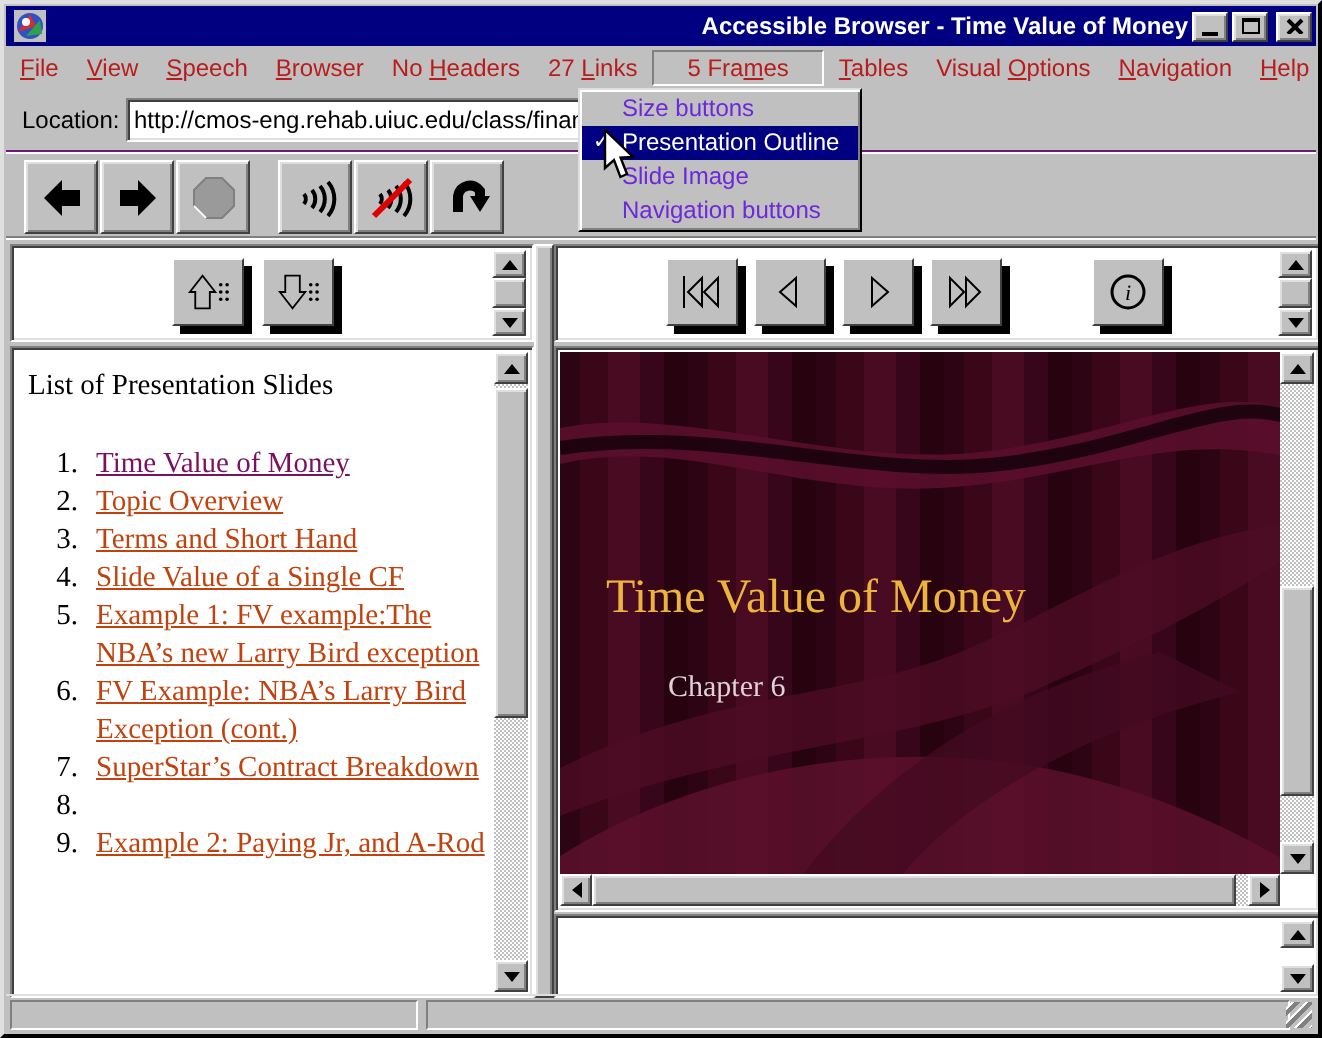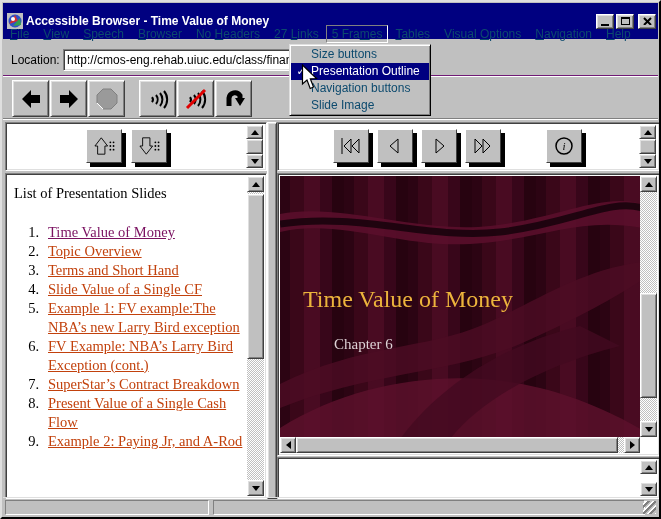--- a/index.html
+++ b/index.html
@@ -16,35 +16,35 @@
            box-shadow: inset 1px 1px 0 #dfdfdf, inset -1px -1px 0 #808080;
            background:#c0c0c0; }
   .b-in  { border:1px solid; border-color:#808080 #fff #fff #808080;
            box-shadow: inset 1px 1px 0 #404040, inset -1px -1px 0 #dfdfdf;
            background:#fff; }
   .dither { background-color:#c0c0c0;
     background-image:linear-gradient(45deg,#fff 25%,transparent 25%,transparent 75%,#fff 75%),
                      linear-gradient(45deg,#fff 25%,transparent 25%,transparent 75%,#fff 75%);
     background-size:2px 2px; background-position:0 0,1px 1px; }
   
-  .titlebar { position:absolute; left:1px; top:1px; right:1px; height:36px;
-    background:#000080; display:flex; align-items:center; padding:0 2px; }
+  .titlebar { position:absolute; left:1px; top:1px; right:1px; height:20px;
+    background:#000080; display:flex; align-items:center; padding:0 2px;text-align:right; }
   .app-icon { width:16px; height:16px; margin:0 3px 0 2px; flex:none; }
   .title-text { color:#fff; font-size:12px; font-weight:bold; white-space:nowrap; flex:1; }
   .win-btn { width:18px; height:15px; margin-left:2px; position:relative; flex:none;
              display:flex; align-items:center; justify-content:center; }
   .win-btn.close { margin-left:4px; }
   .g-min { display:block; width:8px; height:2px; background:#000; margin-top:7px; }
   .g-max { display:block; width:9px; height:8px; border:1px solid #000; border-top-width:2px; }
   
   .menubar { position:absolute; left:1px; top:21px; right:1px; height:21px;
-    display:flex; align-items:center; font-size:12px; color:#0c4a6e; }
+    display:flex; align-items:center; font-size:12px; color:#b91c1c; }
   .menu-item { padding:2px 7px; white-space:pre; }
   .menu-item .mn { text-decoration:underline; }
-  .menu-item.active { border:1px solid; border-color:#808080 #fff #fff #808080; padding:1px 5px; }
+  .menu-item.active { border:1px solid; border-color:#808080 #fff #fff #808080; padding:1px 17px; }
   
   .locrow { position:absolute; left:1px; top:42px; right:1px; height:32px;
     border-bottom:1px solid #701a75; box-shadow:0 1px 0 #fff; }
   .loc-label { position:absolute; left:8px; top:9px; font-size:12px; }
   .loc-input { position:absolute; left:60px; top:5px; width:368px; height:22px;
     font-family:"Liberation Sans",sans-serif; font-size:12px; padding:2px 3px; outline:none; }
   
   .toolbar { position:absolute; left:1px; top:75px; right:1px; height:42px;
     border-bottom:1px solid #808080; box-shadow:0 1px 0 #fff; }
   .tb-btn { position:absolute; top:3px; width:37px; height:37px;
@@ -85,21 +85,21 @@
   .slide-img svg.ribbons { position:absolute; inset:0; }
   .slide-title { position:absolute; left:23px; top:110px; color:#ecb43c;
     font-family:"Liberation Serif", serif; font-size:24px; white-space:nowrap; }
   .slide-subtitle { position:absolute; left:54px; top:160px; color:#ded2d6;
     font-family:"Liberation Serif", serif; font-size:15px; }
   
   .dropdown { position:absolute; left:287px; top:42px; width:142px; z-index:150;
     background:#c0c0c0; border:1px solid; border-color:#dfdfdf #000 #000 #dfdfdf;
     box-shadow: inset 1px 1px 0 #fff, inset -1px -1px 0 #808080;
     padding:1px; font-size:12px; }
-  .dd-item { height:17px; line-height:17px; display:flex; align-items:center; color:#0c4a6e; }
+  .dd-item { height:17px; line-height:17px; display:flex; align-items:center; color:#6d28d9; }
   .dd-check { width:20px; text-align:center; flex:none; font-size:11px; }
   .dd-item.hl { background:#000080; color:#fff; }
   
   .statusbar { position:absolute; left:1px; right:1px; bottom:1px; height:19px; border-top:1px solid #dfdfdf; }
   .status-cell { position:absolute; top:2px; height:15px; border:1px solid; border-color:#808080 #fff #fff #808080; background:#c0c0c0; }
   .resize-grip { position:absolute; right:2px; bottom:2px; width:13px; height:13px;
     background:repeating-linear-gradient(135deg, transparent 0 2px, #fff 2px 3px, #808080 3px 5px); }
   
   .cursor { position:absolute; left:299px; top:62px; z-index:200; pointer-events:none; }
 </style>
@@ -309,21 +309,20 @@
         <div class="slide-row">
             <span class="slide-num">6.</span>
             <a class="slide-link">FV Example: NBA’s Larry Bird Exception (cont.)</a>
           </div>
         <div class="slide-row">
             <span class="slide-num">7.</span>
             <a class="slide-link">SuperStar’s Contract Breakdown</a>
           </div>
         <div class="slide-row">
             <span class="slide-num">8.</span>
-            <a class="slide-link">Present Value of a Single Cash Flow</a>
           </div>
         <div class="slide-row">
             <span class="slide-num">9.</span>
             <a class="slide-link">Example 2: Paying Jr, and A-Rod</a>
           </div>
       </div>
     </div>
 
     <div class="sb-v" style="right:2px; top:2px; bottom:2px;">
       <span class="sb-btn b-out" style="top:0;">
@@ -398,25 +397,25 @@
     <div class="dd-item">
         <span class="dd-check"></span>
         <span>Size buttons</span>
       </div>
     <div class="dd-item hl">
         <span class="dd-check">✓</span>
         <span>Presentation Outline</span>
       </div>
     <div class="dd-item">
         <span class="dd-check"></span>
-        <span>Navigation buttons</span>
+        <span>Slide Image</span>
       </div>
     <div class="dd-item">
         <span class="dd-check"></span>
-        <span>Slide Image</span>
+        <span>Navigation buttons</span>
       </div>
   </div>
 
   <svg class="cursor" width="18" height="27" viewBox="0 0 18 27">
     <path d="M1.5,1 L1.5,20 L6,16 L9.2,24.5 L12.5,23 L9.3,14.8 L15.5,14.5 Z" fill="#fff" stroke="#000" stroke-width="1.2"></path>
   </svg>
 
 </div>
 
 </body></html>

